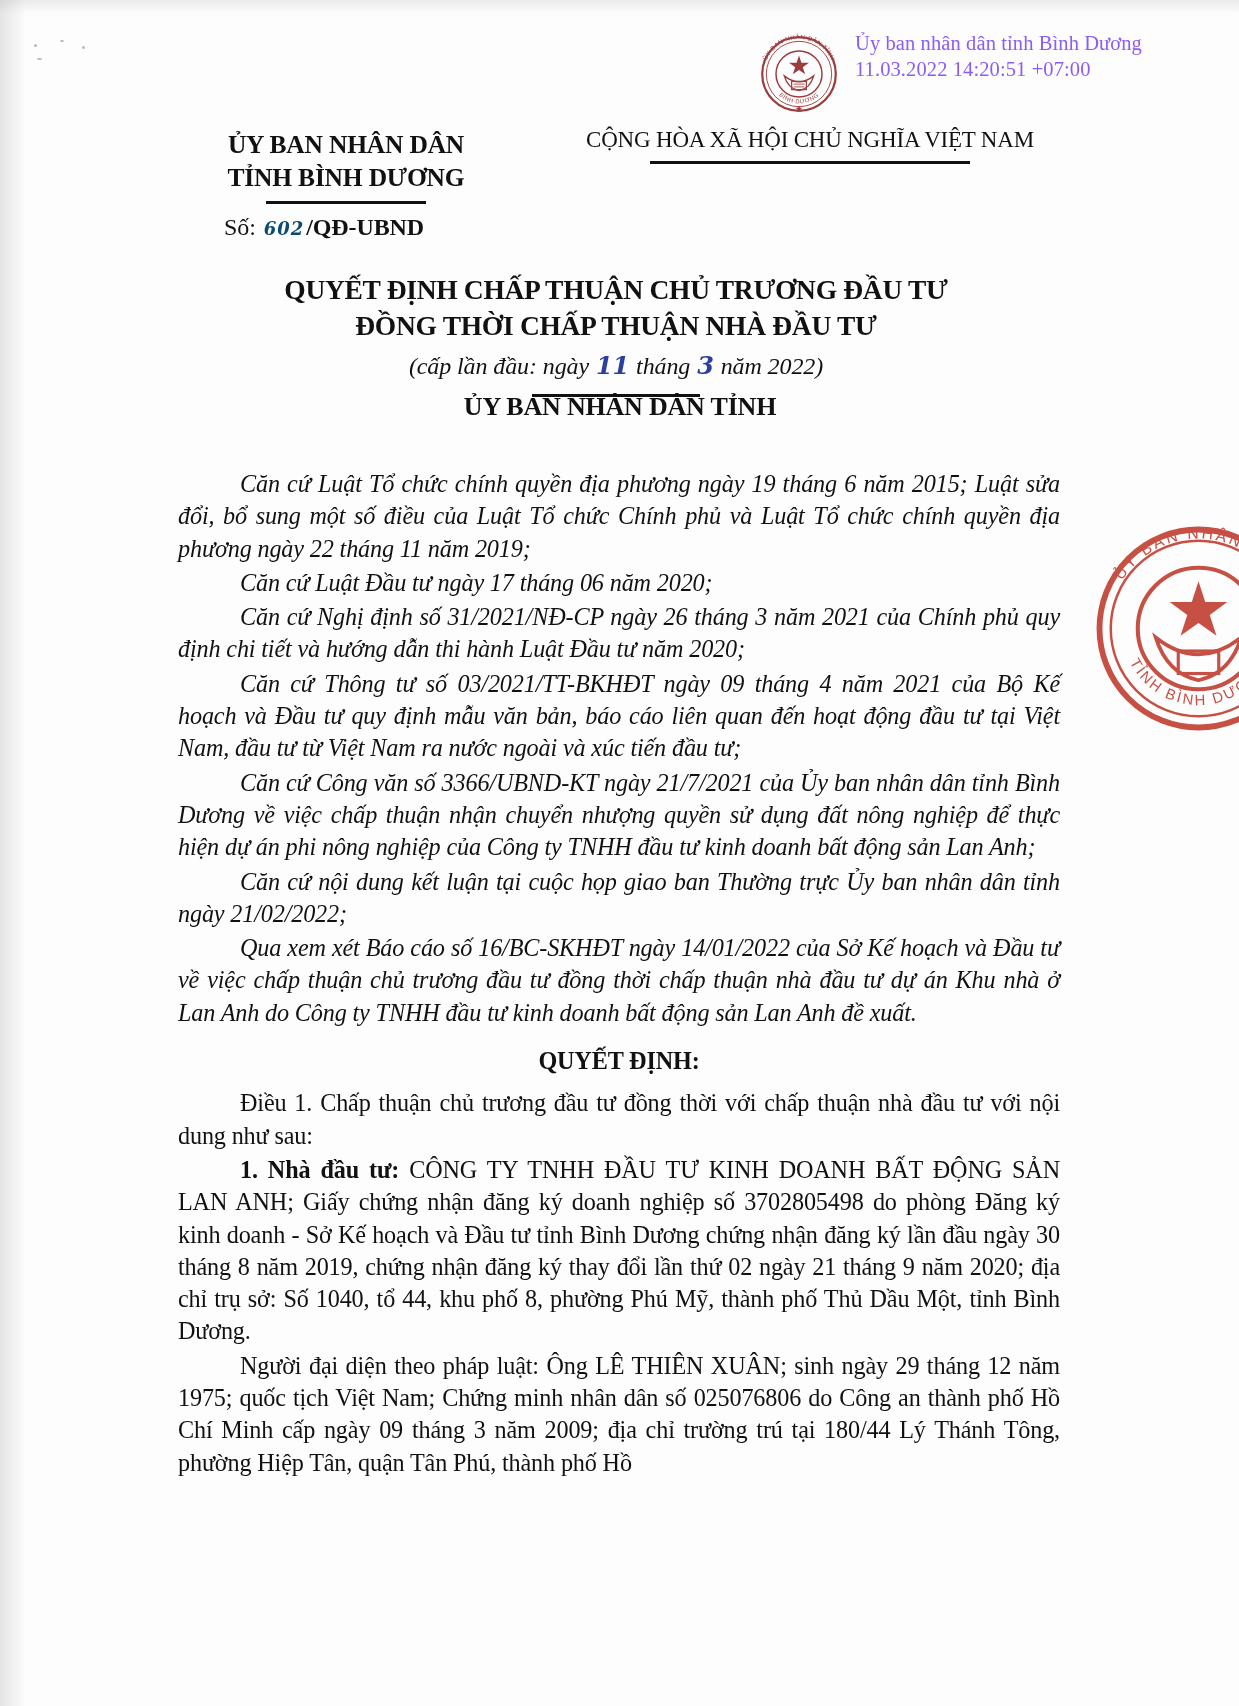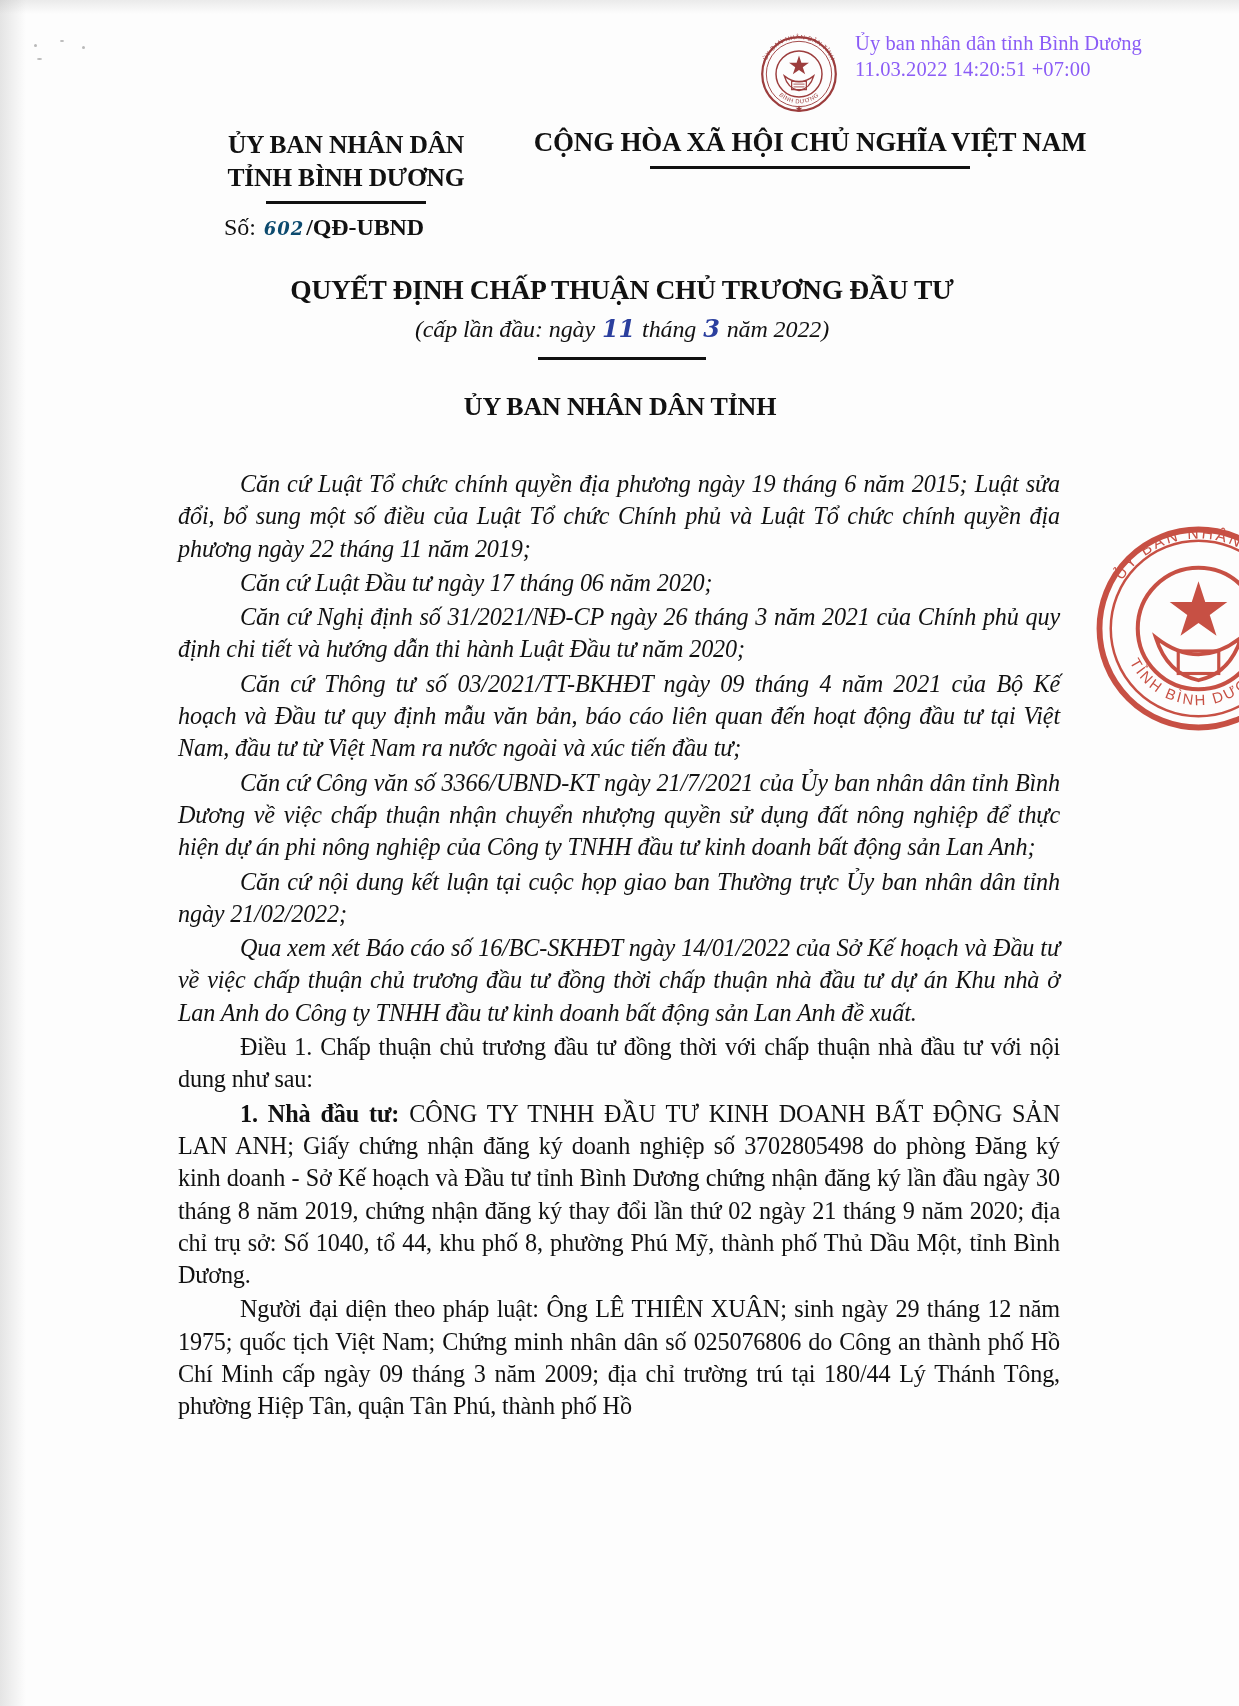--- a/index.html
+++ b/index.html
@@ -104,22 +104,22 @@
     margin: 7px auto 0 auto;
   }
   .hdr-right {
     position: absolute;
     left: 500px;
     top: -2px;
     width: 620px;
     text-align: center;
   }
   .hdr-right .l1 {
-    font-weight: bold;
-    font-size: 27px;
+    font-weight: normal;
+    font-size: 23px;
     letter-spacing: -0.2px;
     line-height: 1.25;
   }
   .hdr-right .l2 {
     font-weight: bold;
     font-size: 25px;
     margin-top: 5px;
     letter-spacing: -0.1px;
   }
   .hdr-right .rule {
@@ -145,21 +145,21 @@
     font-weight: 600;
     letter-spacing: 1px;
     padding: 0 2px;
   }
   .docnum .sfx { font-weight: bold; }
 
   
   .title-block {
     position: absolute;
     top: 272px;
-    left: 152px;
+    left: 146px;
     width: 940px;
     text-align: center;
   }
   .title-block .t1,
   .title-block .t2 {
     font-weight: bold;
     font-size: 27.5px;
     line-height: 1.32;
     letter-spacing: -0.3px;
   }
@@ -308,20 +308,21 @@
     </div>
   </div>
 
   <div class="docnum">
     <span>Số:</span>
     <span class="num">602</span><span class="sfx">/QĐ-UBND</span>
   </div>
 
   <div class="title-block">
     <div class="t1">QUYẾT ĐỊNH CHẤP THUẬN CHỦ TRƯƠNG ĐẦU TƯ</div>
+    <div class="t2">ĐỒNG THỜI CHẤP THUẬN NHÀ ĐẦU TƯ</div>
     <div class="title-sub">
       <span>(cấp lần đầu: ngày</span>
       <span class="hw">11</span>
       <span>tháng</span>
       <span class="hw">3</span>
       <span>năm 2022)</span>
     </div>
     <div class="title-rule"></div>
   </div>
 
@@ -329,20 +330,21 @@
 
   <div class="body">
     <p class="italic">Căn cứ Luật Tổ chức chính quyền địa phương ngày 19 tháng 6 năm 2015; Luật sửa đổi, bổ sung một số điều của Luật Tổ chức Chính phủ và Luật Tổ chức chính quyền địa phương ngày 22 tháng 11 năm 2019;</p>
     <p class="italic">Căn cứ Luật Đầu tư ngày 17 tháng 06 năm 2020;</p>
     <p class="italic">Căn cứ Nghị định số 31/2021/NĐ-CP ngày 26 tháng 3 năm 2021 của Chính phủ quy định chi tiết và hướng dẫn thi hành Luật Đầu tư năm 2020;</p>
     <p class="italic">Căn cứ Thông tư số 03/2021/TT-BKHĐT ngày 09 tháng 4 năm 2021 của Bộ Kế hoạch và Đầu tư quy định mẫu văn bản, báo cáo liên quan đến hoạt động đầu tư tại Việt Nam, đầu tư từ Việt Nam ra nước ngoài và xúc tiến đầu tư;</p>
     <p class="italic">Căn cứ Công văn số 3366/UBND-KT ngày 21/7/2021 của Ủy ban nhân dân tỉnh Bình Dương về việc chấp thuận nhận chuyển nhượng quyền sử dụng đất nông nghiệp để thực hiện dự án phi nông nghiệp của Công ty TNHH đầu tư kinh doanh bất động sản Lan Anh;</p>
     <p class="italic">Căn cứ nội dung kết luận tại cuộc họp giao ban Thường trực Ủy ban nhân dân tỉnh ngày 21/02/2022;</p>
     <p class="italic">Qua xem xét Báo cáo số 16/BC-SKHĐT ngày 14/01/2022 của Sở Kế hoạch và Đầu tư về việc chấp thuận chủ trương đầu tư đồng thời chấp thuận nhà đầu tư dự án Khu nhà ở Lan Anh do Công ty TNHH đầu tư kinh doanh bất động sản Lan Anh đề xuất.</p>
 
+    <p class="center-head">QUYẾT ĐỊNH:</p>
 
     <p class="upright bold-para">Điều 1. Chấp thuận chủ trương đầu tư đồng thời với chấp thuận nhà đầu tư với nội dung như sau:</p>
 
     <p class="upright"><b class="lead">1. Nhà đầu tư:</b><span> CÔNG TY TNHH ĐẦU TƯ KINH DOANH BẤT ĐỘNG SẢN LAN ANH; Giấy chứng nhận đăng ký doanh nghiệp số 3702805498 do phòng Đăng ký kinh doanh - Sở Kế hoạch và Đầu tư tỉnh Bình Dương chứng nhận đăng ký lần đầu ngày 30 tháng 8 năm 2019, chứng nhận đăng ký thay đổi lần thứ 02 ngày 21 tháng 9 năm 2020; địa chỉ trụ sở: Số 1040, tổ 44, khu phố 8, phường Phú Mỹ, thành phố Thủ Dầu Một, tỉnh Bình Dương.</span></p>
 
     <p class="upright">Người đại diện theo pháp luật: Ông LÊ THIÊN XUÂN; sinh ngày 29 tháng 12 năm 1975; quốc tịch Việt Nam; Chứng minh nhân dân số 025076806 do Công an thành phố Hồ Chí Minh cấp ngày 09 tháng 3 năm 2009; địa chỉ trường trú tại 180/44 Lý Thánh Tông, phường Hiệp Tân, quận Tân Phú, thành phố Hồ</p>
   </div>
 
 </div>
 

